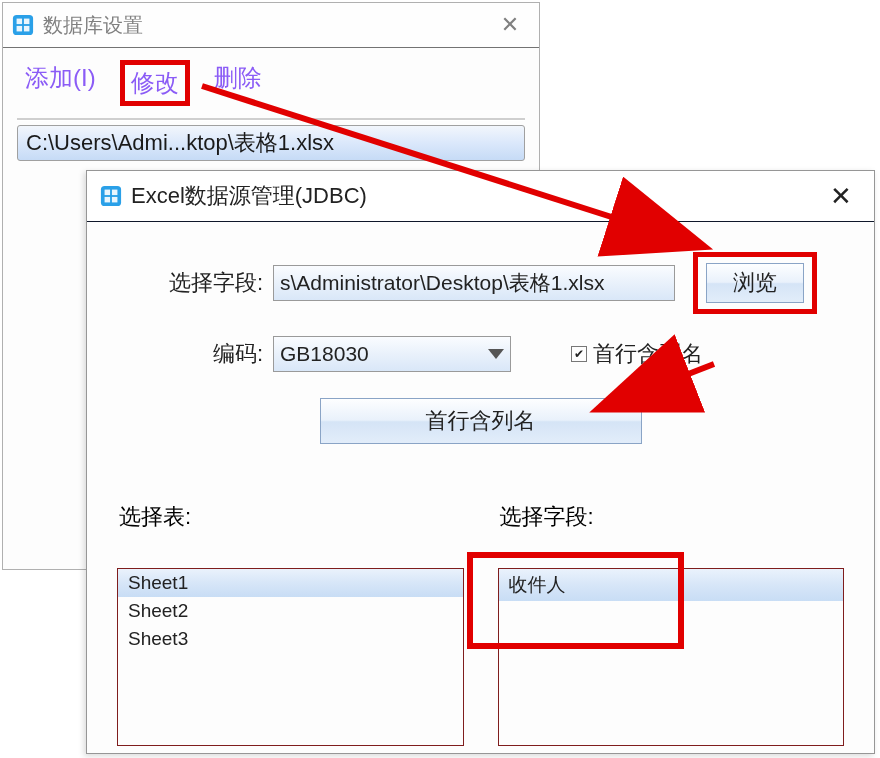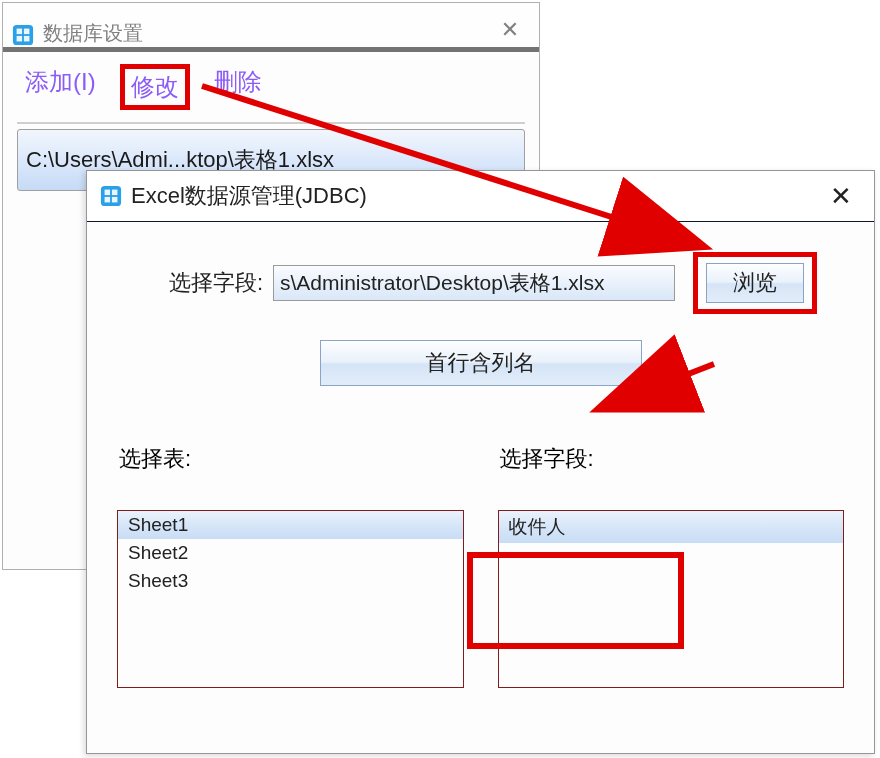--- a/index.html
+++ b/index.html
@@ -1,30 +1,30 @@
 <!DOCTYPE html>
 <html><head>
 <meta charset="utf-8">
 <style>
   html,body{margin:0;padding:0;font-family:"Microsoft YaHei","SimSun",Arial,sans-serif;background:#fff;}
   body{width:880px;height:758px;position:relative;overflow:hidden;}
 
   
   .win1{position:absolute;left:2px;top:2px;width:536px;height:566px;border:1px solid #b0b0b0;background:#fdfdfd;}
-  .win1-titlebar{height:44px;display:flex;align-items:flex-end;padding:0 8px;background:#fefefe;border-bottom:5px solid #737373;}
+  .win1-titlebar{height:44px;display:flex;align-items:center;padding:0 8px;background:#fefefe;border-bottom:1px solid #737373;}
   .app-icon{width:24px;height:24px;display:inline-flex;align-items:center;justify-content:center;margin-right:8px;}
   .app-icon svg{width:22px;height:22px;}
   .win1-title{color:#808080;font-size:20px;}
   .win1-close{margin-left:auto;width:42px;height:34px;display:flex;align-items:center;justify-content:center;color:#808080;font-size:22px;}
   .win1-menu{display:flex;align-items:flex-start;gap:18px;padding:12px 6px 12px 16px;font-size:24px;color:#8b5cf6;}
   .win1-menu span{padding:2px 6px;}
   .menu-modify{border:5px solid #e10000;padding:0 4px;}
   .win1-hr{margin:0 14px;height:0;border-top:2px solid #cfcfcf;border-bottom:1px solid #fff;}
   .win1-path-wrap{padding:4px 14px 0 14px;}
-  .win1-path{height:34px;border:1px solid #a0a0a0;background:linear-gradient(#f2f6fc,#dbe8fb,#c6dbf6);border-radius:3px;display:flex;align-items:center;padding:13px 8px;font-size:22px;color:#1a1a1a;overflow:hidden;white-space:nowrap;}
+  .win1-path{height:34px;border:1px solid #a0a0a0;background:linear-gradient(#f2f6fc,#dbe8fb,#c6dbf6);border-radius:3px;display:flex;align-items:center;padding:0 8px;font-size:22px;color:#1a1a1a;overflow:hidden;white-space:nowrap;}
 
   
   .win2{position:absolute;left:86px;top:170px;width:787px;height:582px;border:1px solid #969696;background:#fdfdfd;box-shadow:-2px 2px 6px rgba(0,0,0,0.15);}
   .win2-titlebar{height:50px;display:flex;align-items:center;padding:0 12px;border-bottom:1px solid #0f172a;background:#fff;}
   .win2-title{font-size:22px;color:#222;}
   .win2-close{margin-left:auto;width:42px;height:34px;display:flex;align-items:center;justify-content:center;font-size:26px;color:#222;}
   .form-row{display:flex;align-items:center;padding:0 26px;margin-top:18px;font-size:22px;color:#222;}
   .form-label{width:150px;text-align:right;padding-right:10px;}
   .txt{height:34px;border:1px solid #9a9a9a;background:linear-gradient(#fafcff,#e9f1fb,#d9e7f8);display:flex;align-items:center;padding:0 6px;font-size:21px;color:#222;overflow:hidden;white-space:nowrap;}
   .file-path{width:388px;}
@@ -93,20 +93,31 @@
   </div>
 
   <div class="form-row" style="margin-top:30px;">
     <div class="form-label">选择字段:</div>
     <div class="txt file-path">s\Administrator\Desktop\表格1.xlsx</div>
     <div class="browse-wrap">
       <div class="btn" style="min-width:96px;height:38px;">浏览</div>
     </div>
   </div>
 
+  <div class="form-row" style="margin-top:22px;">
+    <div class="form-label">编码:</div>
+    <div class="combo">
+      <span>GB18030</span>
+      <span class="combo-arrow"></span>
+    </div>
+    <label class="chk">
+      <span class="chk-box">✔</span>
+      <span>首行含列名</span>
+    </label>
+  </div>
 
   <div class="test-row">
     <div class="btn test-btn">首行含列名</div>
   </div>
 
   <div class="lists-row">
     <div class="list-col">
       <div class="list-label">选择表:</div>
       <div class="listbox">
         <div class="li li-sel">Sheet1</div>

